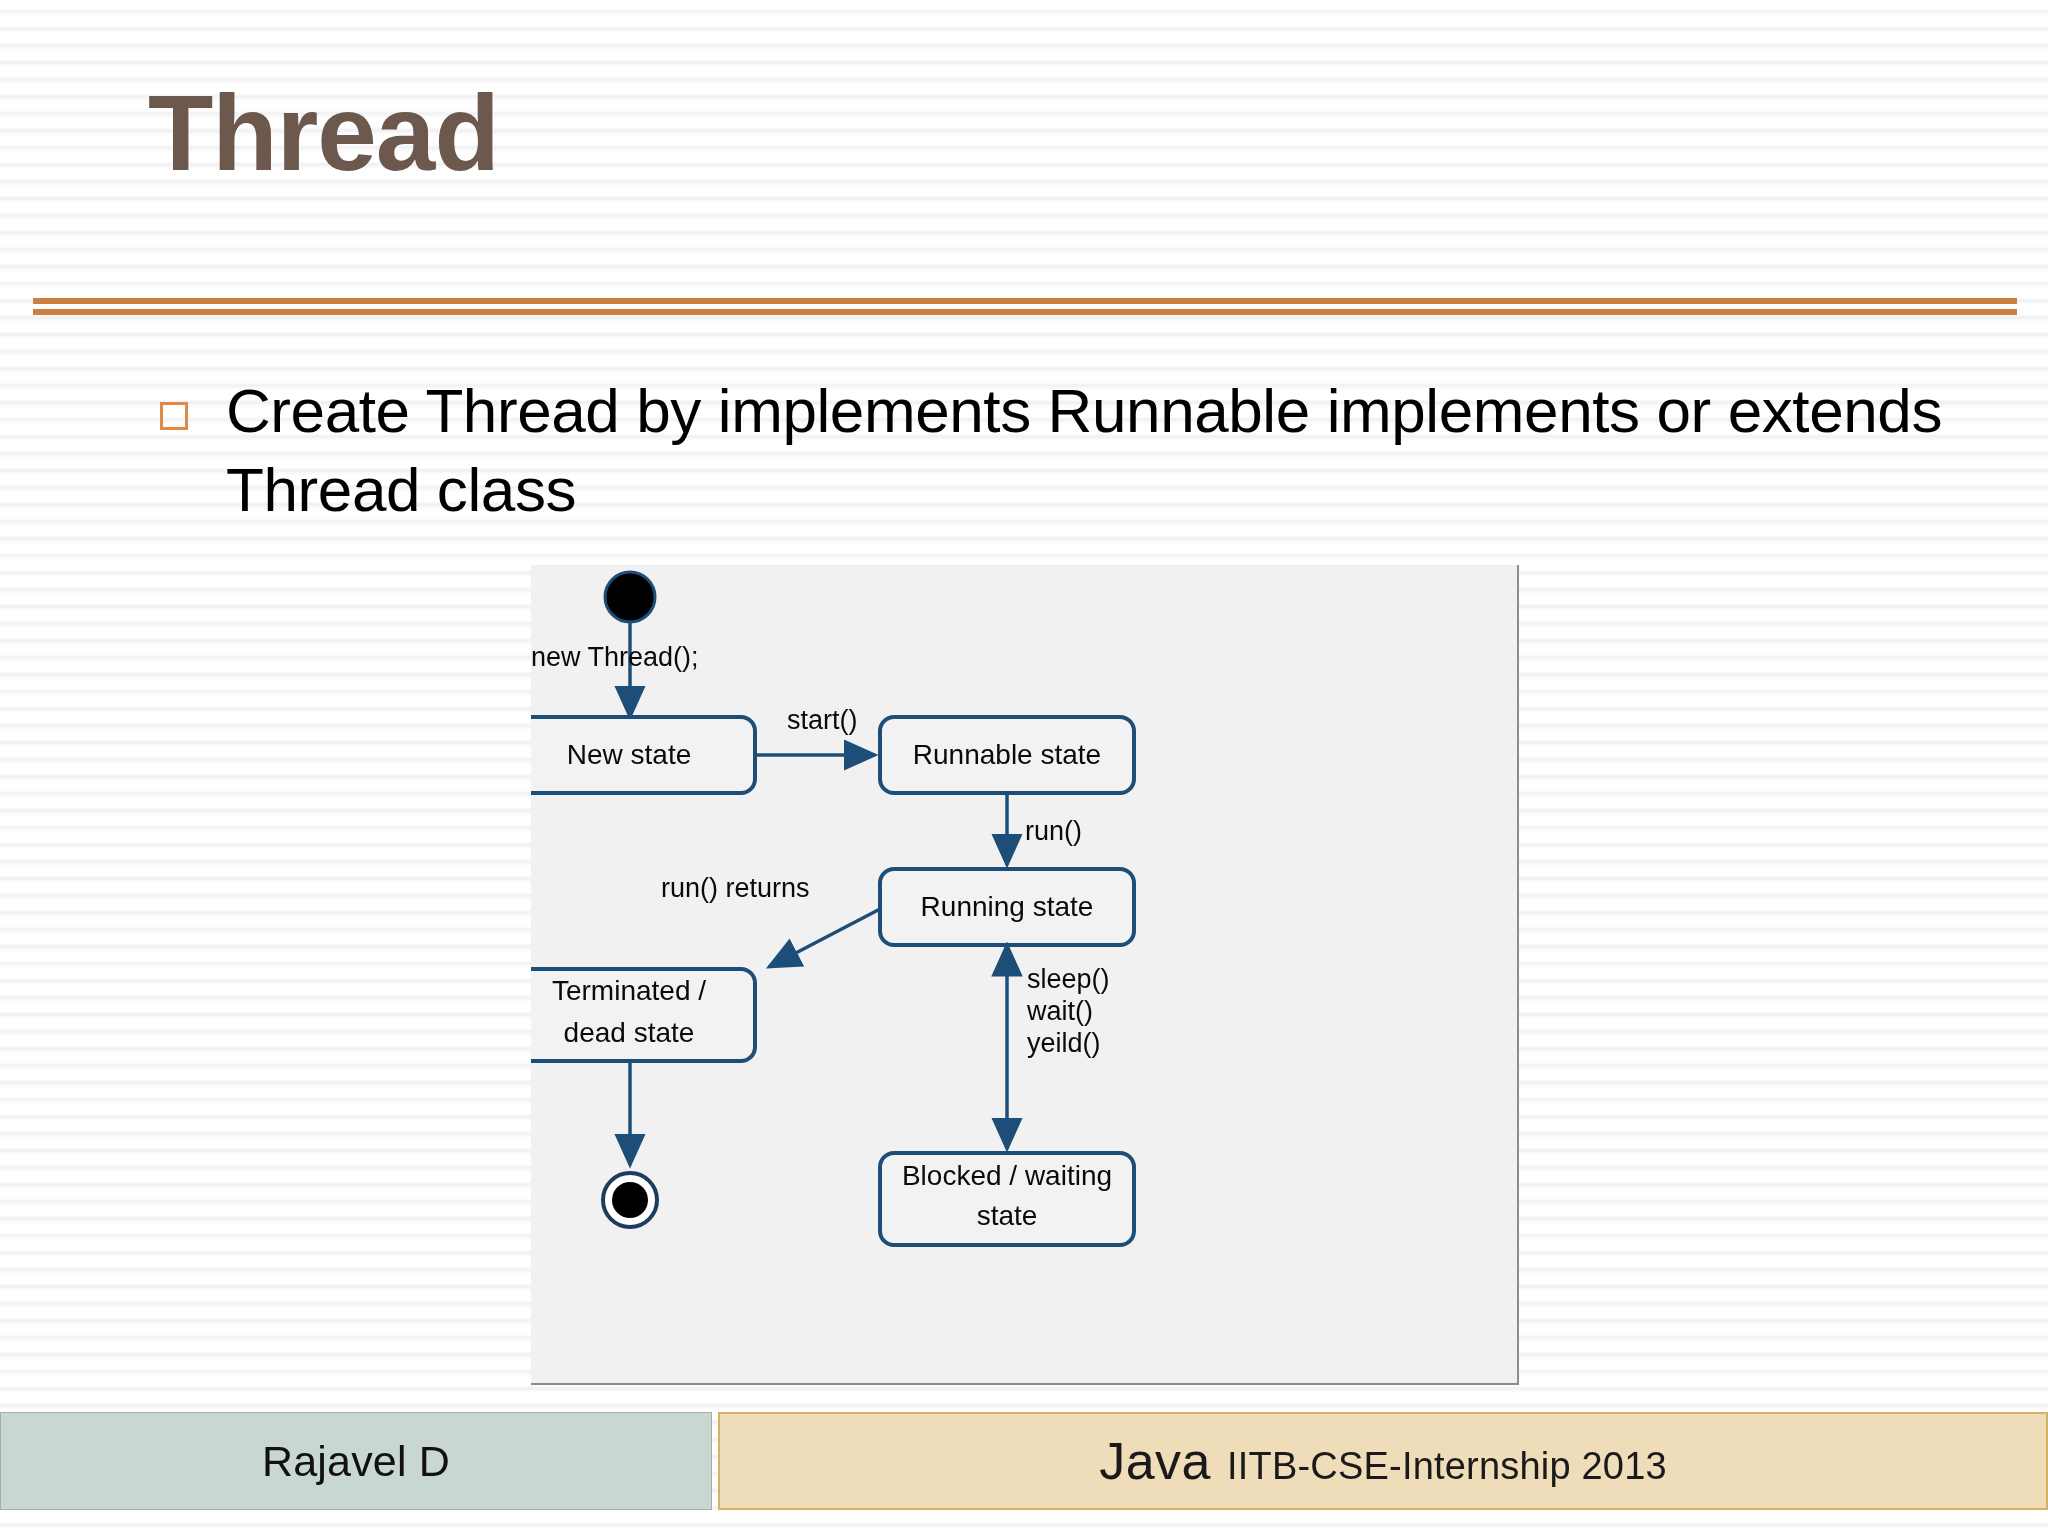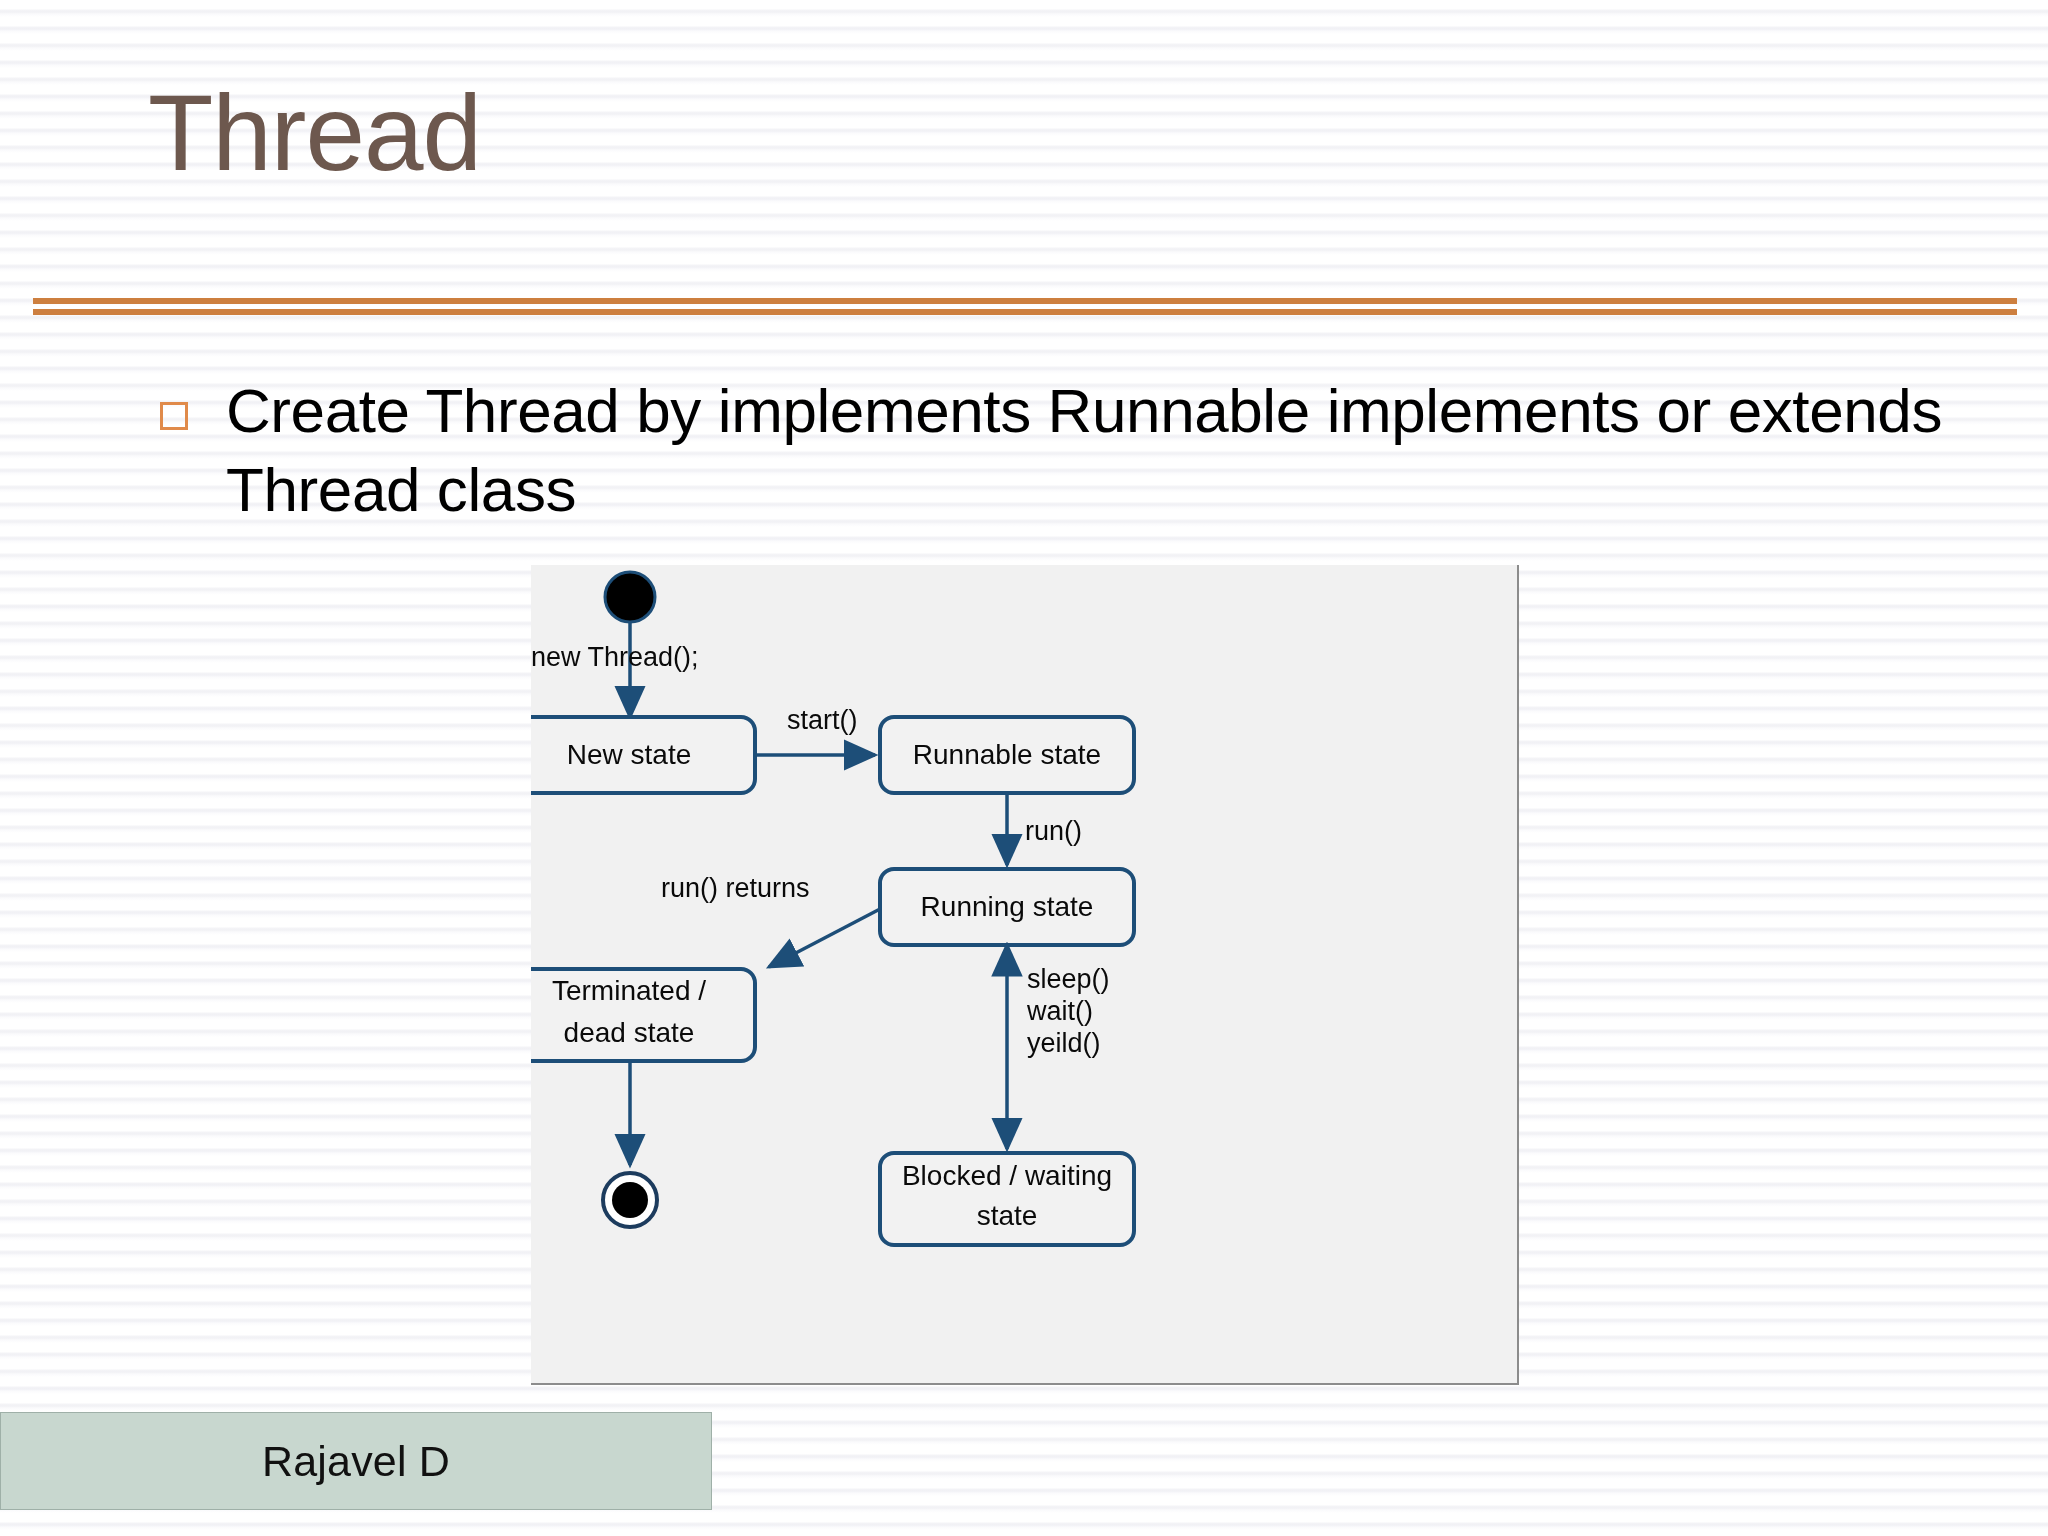--- a/index.html
+++ b/index.html
@@ -32,21 +32,21 @@
     overflow: hidden;
   }
 
   
   #title {
     position: absolute;
     left: 148px;
     top: 80px;
     font-size: 107px;
     line-height: 1.0;
-    font-weight: 400;
+    font-weight: 700;
     color: #6d584e;
     letter-spacing: -1px;
     white-space: nowrap;
   }
 
   
   #divider {
     position: absolute;
     left: 33px;
     top: 298px;
@@ -268,14 +268,20 @@
         <text class="dgm-state-label" x="476" y="620">Blocked / waiting</text>
         <text class="dgm-state-label" x="476" y="660">state</text>
       </g>
     </svg>
   </div>
 
   <div id="footer-left">
     <span id="footer-left-text">Rajavel D</span>
   </div>
 
+  <div id="footer-right">
+    <div id="footer-right-inner">
+      <span id="footer-java">Java</span>
+      <span id="footer-course">IITB-CSE-Internship 2013</span>
+    </div>
+  </div>
 
 </div>
 
 </body></html>

